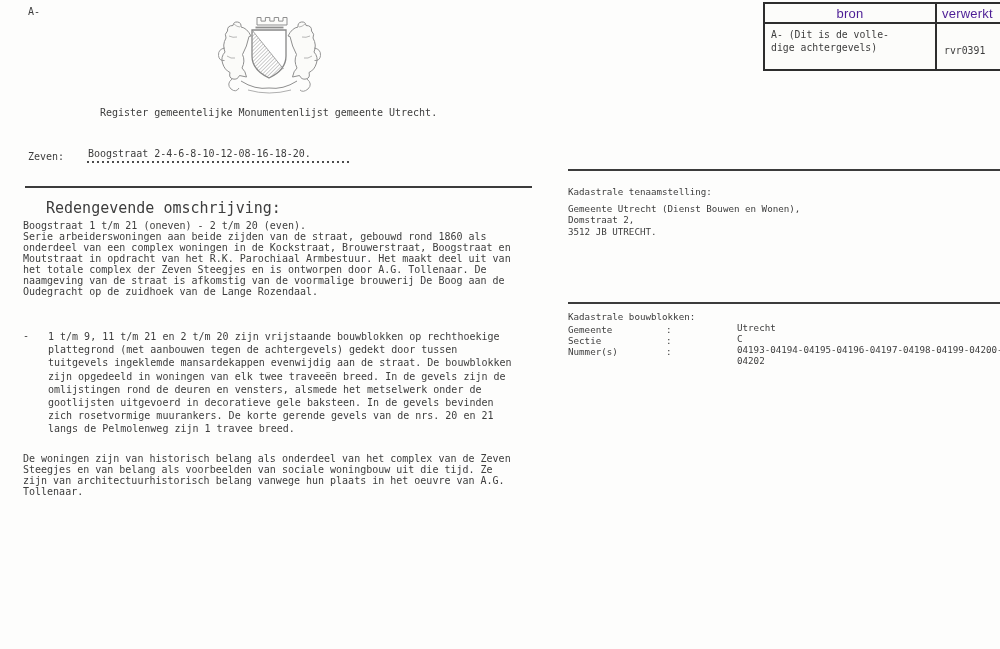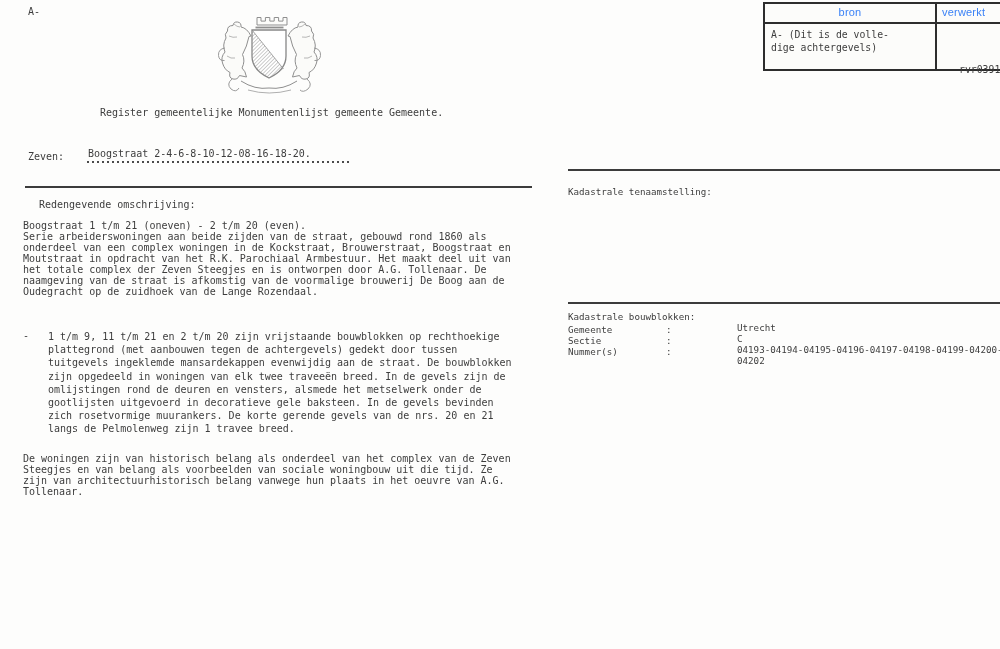--- a/index.html
+++ b/index.html
@@ -23,21 +23,21 @@
   .doc-title{left:100px;top:107px;font-size:10px;}
   .adres-label{left:28px;top:151px;font-size:10px;}
   .adres-value{left:88px;top:148px;font-size:10px;}
   .adres-dots{
     left:87px;top:161px;width:265px;height:2px;
     background-image:repeating-linear-gradient(to right,#4a4a4a 0 1.6px,transparent 1.6px 5px);
   }
   .rule-left{left:25px;top:186px;width:507px;}
 
   
-  .redengevend-heading{left:39px;top:199px;font-size:10px;}
+  .redengevend-heading{left:46px;top:199px;font-size:15px;}
   .para1{left:23px;top:220px;}
   .para2-dash{left:23px;top:330px;font-size:10px;}
   .para2{left:48px;top:330px;line-height:13.2px;}
   .para3{left:23px;top:437px;margin-top:16px;}
 
   
   .rule-r1{left:568px;top:169px;width:432px;}
   .rule-r2{left:568px;top:302px;width:432px;}
   .tenaam-heading{left:568px;top:186px;}
   .tenaam-block{left:568px;top:203px;}
@@ -52,26 +52,26 @@
   .stamp-table{
     left:763px;top:2px;width:237px;height:65px;
     border:2px solid #2d2d2d;border-right:none;
     background:#fcfcfa;
   }
   .stamp-col-divider{position:absolute;left:170px;top:0;bottom:0;width:2px;background:#2d2d2d;}
   .stamp-header-sep{position:absolute;left:0;right:0;top:18px;height:2px;background:#2d2d2d;}
   .stamp-hdr{
     position:absolute;top:2px;
     font-family:"Liberation Sans", sans-serif;
-    font-size:11px;color:#3b82f6;letter-spacing:0.2px;
+    font-size:13px;color:#4c1d95;letter-spacing:0.2px;
   }
   .stamp-hdr-bron{left:0;width:170px;text-align:center;}
   .stamp-hdr-verwerkt{left:177px;}
   .stamp-bron-value{position:absolute;left:6px;top:24px;font-size:9.8px;line-height:13px;white-space:pre;}
-  .stamp-verwerkt-value{position:absolute;left:194px;top:41px;font-size:9.8px;margin-top:19px;}
+  .stamp-verwerkt-value{position:absolute;left:179px;top:41px;font-size:9.8px;}
 </style>
 </head>
 <body>
 
 <div class="page">
 
   <div class="abs corner-mark">A-</div>
 
   <div class="abs emblem">
     <svg width="115" height="88" viewBox="0 0 115 88" xmlns="http://www.w3.org/2000/svg">
@@ -112,21 +112,21 @@
   <div class="abs stamp-table">
     <div class="stamp-col-divider"></div>
     <div class="stamp-header-sep"></div>
     <div class="stamp-hdr stamp-hdr-bron">bron</div>
     <div class="stamp-hdr stamp-hdr-verwerkt">verwerkt</div>
     <div class="stamp-bron-value">A- (Dit is de volle-
 dige achtergevels)</div>
     <div class="stamp-verwerkt-value">rvr0391</div>
   </div>
 
-  <div class="abs doc-title">Register gemeentelijke Monumentenlijst gemeente Gemeente.</div>
+  <div class="abs doc-title">Register gemeentelijke Monumentenlijst gemeente Utrecht.</div>
 
   <div class="abs adres-label">Zeven:</div>
   <div class="abs adres-value">Boogstraat 2-4-6-8-10-12-08-16-18-20.</div>
   <div class="abs adres-dots"></div>
 
   <div class="abs rule rule-left"></div>
 
   <div class="abs redengevend-heading">Redengevende omschrijving:</div>
   <div class="abs mono10 pre para1">Boogstraat 1 t/m 21 (oneven) - 2 t/m 20 (even).
 Serie arbeiderswoningen aan beide zijden van de straat, gebouwd rond 1860 als
@@ -144,20 +144,23 @@
 gootlijsten uitgevoerd in decoratieve gele baksteen. In de gevels bevinden
 zich rosetvormige muurankers. De korte gerende gevels van de nrs. 20 en 21
 langs de Pelmolenweg zijn 1 travee breed.</div>
   <div class="abs mono10 pre para3">De woningen zijn van historisch belang als onderdeel van het complex van de Zeven
 Steegjes en van belang als voorbeelden van sociale woningbouw uit die tijd. Ze
 zijn van architectuurhistorisch belang vanwege hun plaats in het oeuvre van A.G.
 Tollenaar.</div>
 
   <div class="abs rule rule-r1"></div>
   <div class="abs mono9 tenaam-heading">Kadastrale tenaamstelling:</div>
+  <div class="abs mono9 pre tenaam-block">Gemeente Utrecht (Dienst Bouwen en Wonen),
+Domstraat 2,
+3512 JB UTRECHT.</div>
 
   <div class="abs rule rule-r2"></div>
   <div class="abs mono9 aand-heading">Kadastrale bouwblokken:</div>
   <div class="abs mono9 aand-rows">
     <div class="aand-row" style="top:2px">
       <span class="aand-label">Gemeente</span><span class="aand-colon">:</span><span class="aand-value">Utrecht</span>
     </div>
     <div class="aand-row" style="top:13px">
       <span class="aand-label">Sectie</span><span class="aand-colon">:</span><span class="aand-value">C</span>
     </div>

